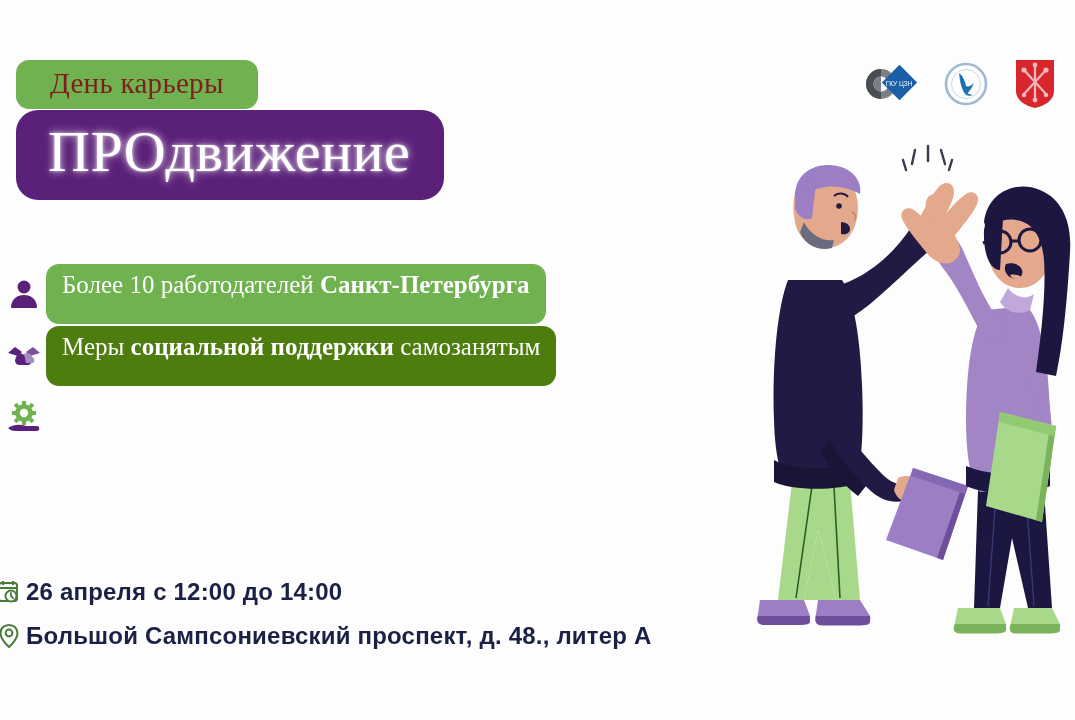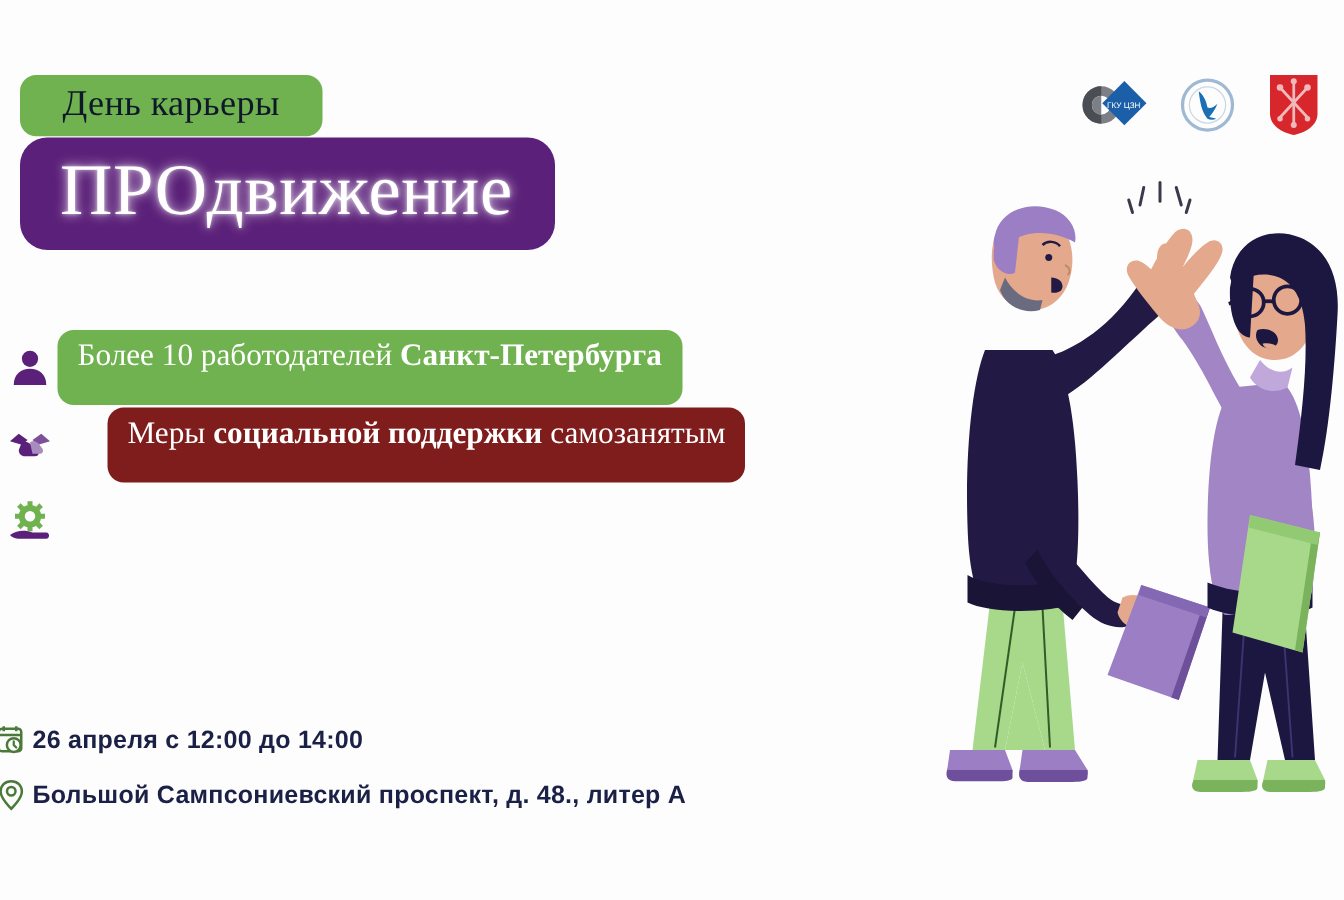--- a/index.html
+++ b/index.html
@@ -19,21 +19,21 @@
   
   .kicker {
     position: absolute;
     left: 16px;
     top: 60px;
     background: #6fb24f;
     border-radius: 13px;
     padding: 7px 34px 9px 34px;
     font-family: "Liberation Serif", serif;
     font-size: 29px;
-    color: #0f172a;
+    color: #7f1d1d;
     letter-spacing: 0.3px;
     white-space: nowrap;
   }
   .title-banner {
     position: absolute;
     left: 16px;
     top: 110px;
     background: #5b2079;
     border-radius: 22px;
     padding: 12px 34px 18px 32px;
@@ -84,21 +84,21 @@
   .pill {
     border-radius: 13px;
     padding: 6px 16px 24px 16px;
     font-family: "Liberation Serif", serif;
     font-size: 25px;
     line-height: 1.2;
     white-space: nowrap;
     color: #ffffff;
   }
   .pill.green { background: #6fb24f; }
-  .pill.purple { background: #7f1d1d; margin-left: 40px; }
+  .pill.purple { background: #4d7c0f; }
   .pill b { font-weight: bold; }
 
   
   .info {
     position: absolute;
     left: 0px;
     top: 575px;
     width: 760px;
   }
   .info-row {
@@ -112,21 +112,21 @@
     min-width: 34px;
     height: 34px;
     display: flex;
     align-items: center;
     justify-content: center;
     margin-left: -8px;
   }
   .info-text {
     font-family: "Liberation Sans", sans-serif;
     font-weight: bold;
-    font-size: 20px;
+    font-size: 24px;
     color: #1b2046;
     letter-spacing: 0.2px;
     white-space: nowrap;
   }
 
   
   .illustration {
     position: absolute;
     left: 700px;
     top: 130px;

